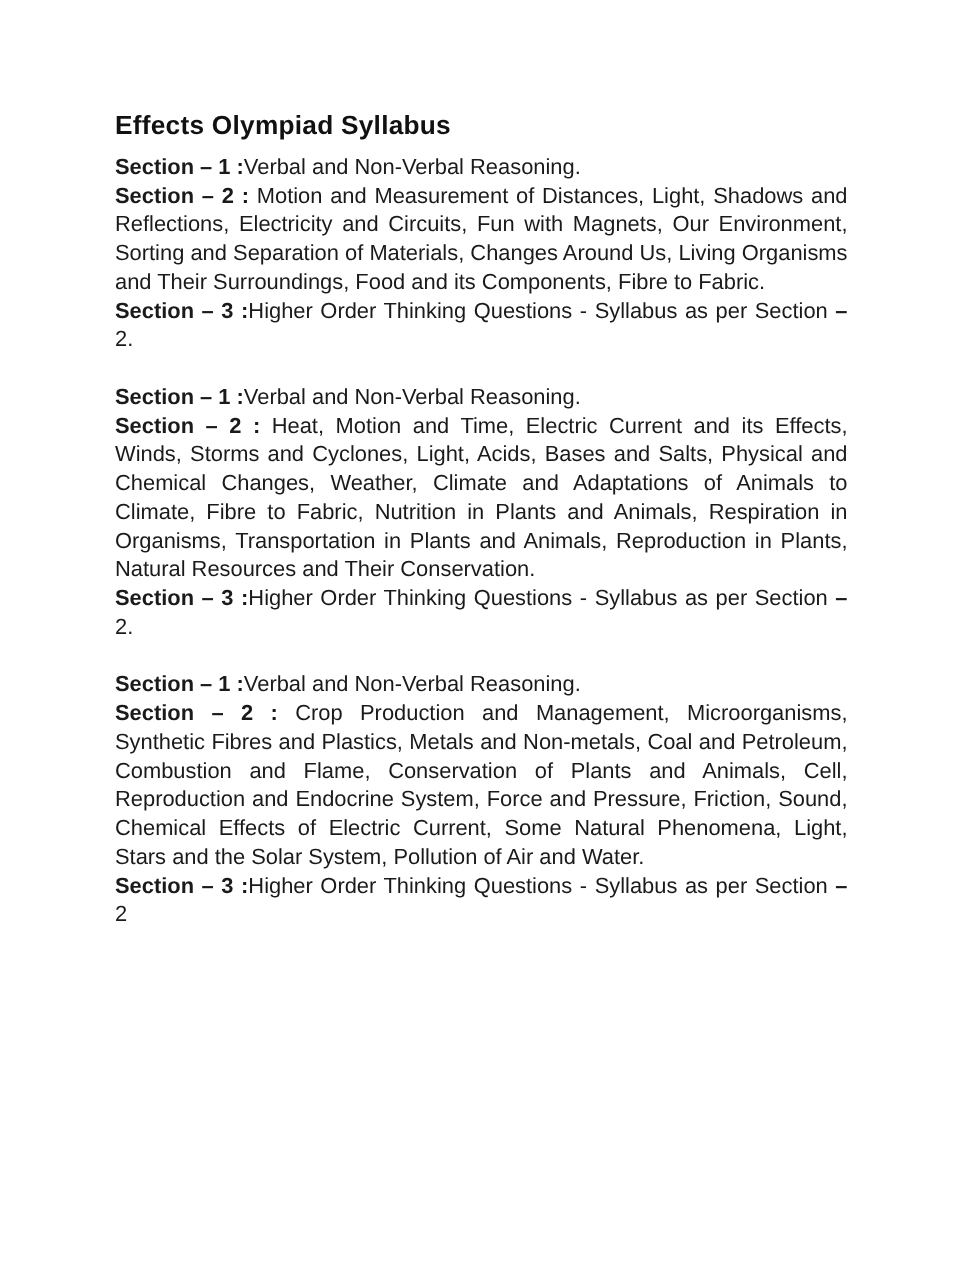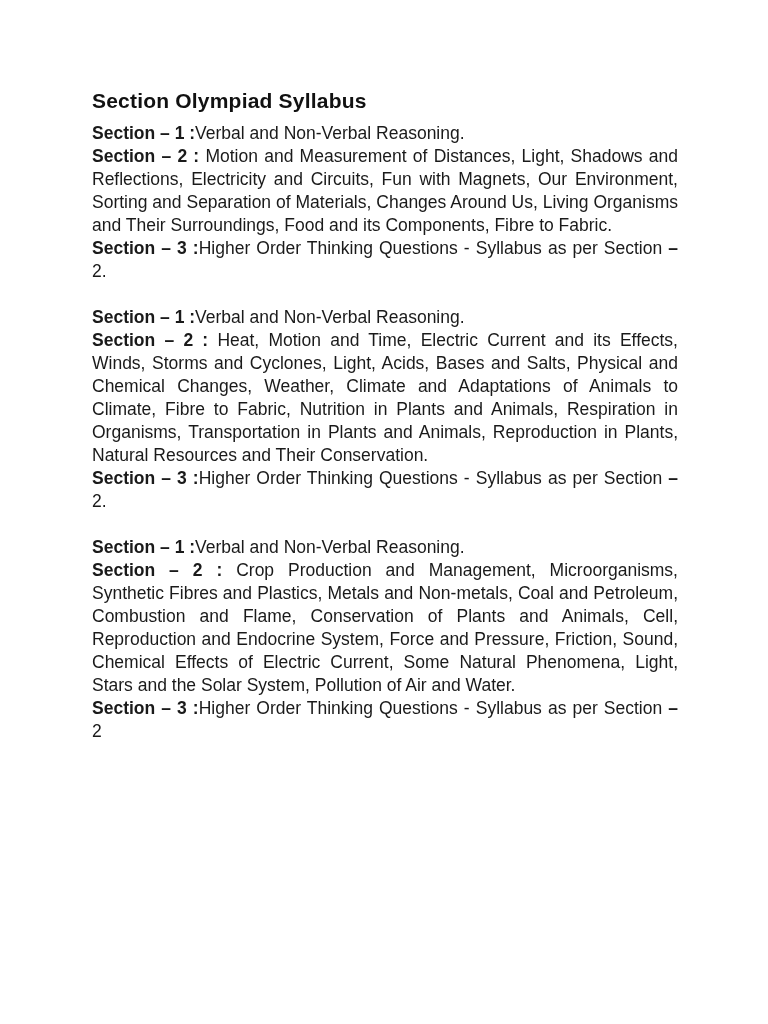--- a/index.html
+++ b/index.html
@@ -41,21 +41,21 @@
   }
   .run-bold {
     font-weight: bold;
     margin-top: 18px;
   }
 </style>
 </head>
 <body>
 
 <div class="sheet">
-  <h1 class="doc-title">Section Olympiad Syllabus</h1>
+  <h1 class="doc-title">Effects Olympiad Syllabus</h1>
   <div id="blocks-container">
       <section class="block">
         <p class="para"><span class="run-bold">Section – 1 :</span><span class="run-regular">Verbal and Non-Verbal Reasoning.</span></p>
         <p class="para"><span class="run-bold">Section – 2 :</span><span class="run-regular"> Motion and Measurement of Distances, Light, Shadows and Reflections, Electricity and Circuits, Fun with Magnets, Our Environment, Sorting and Separation of Materials, Changes Around Us, Living Organisms and Their Surroundings,  Food and its Components, Fibre to Fabric.</span></p>
         <p class="para"><span class="run-bold">Section – 3 :</span><span class="run-regular">Higher Order Thinking Questions - Syllabus as per Section </span><span class="run-bold">–</span><span class="run-regular"> 2.</span></p>
       </section>
       <section class="block">
         <p class="para"><span class="run-bold">Section – 1 :</span><span class="run-regular">Verbal and Non-Verbal Reasoning.</span></p>
         <p class="para"><span class="run-bold">Section – 2 :</span><span class="run-regular"> Heat, Motion and Time, Electric Current and its Effects, Winds, Storms and Cyclones, Light, Acids, Bases and Salts, Physical and Chemical Changes, Weather, Climate and Adaptations of Animals to Climate, Fibre to Fabric, Nutrition in Plants and Animals, Respiration in Organisms, Transportation in Plants and Animals, Reproduction in Plants, Natural Resources and Their Conservation.</span></p>
         <p class="para"><span class="run-bold">Section – 3 :</span><span class="run-regular">Higher Order Thinking Questions - Syllabus as per Section </span><span class="run-bold">–</span><span class="run-regular"> 2.</span></p>

